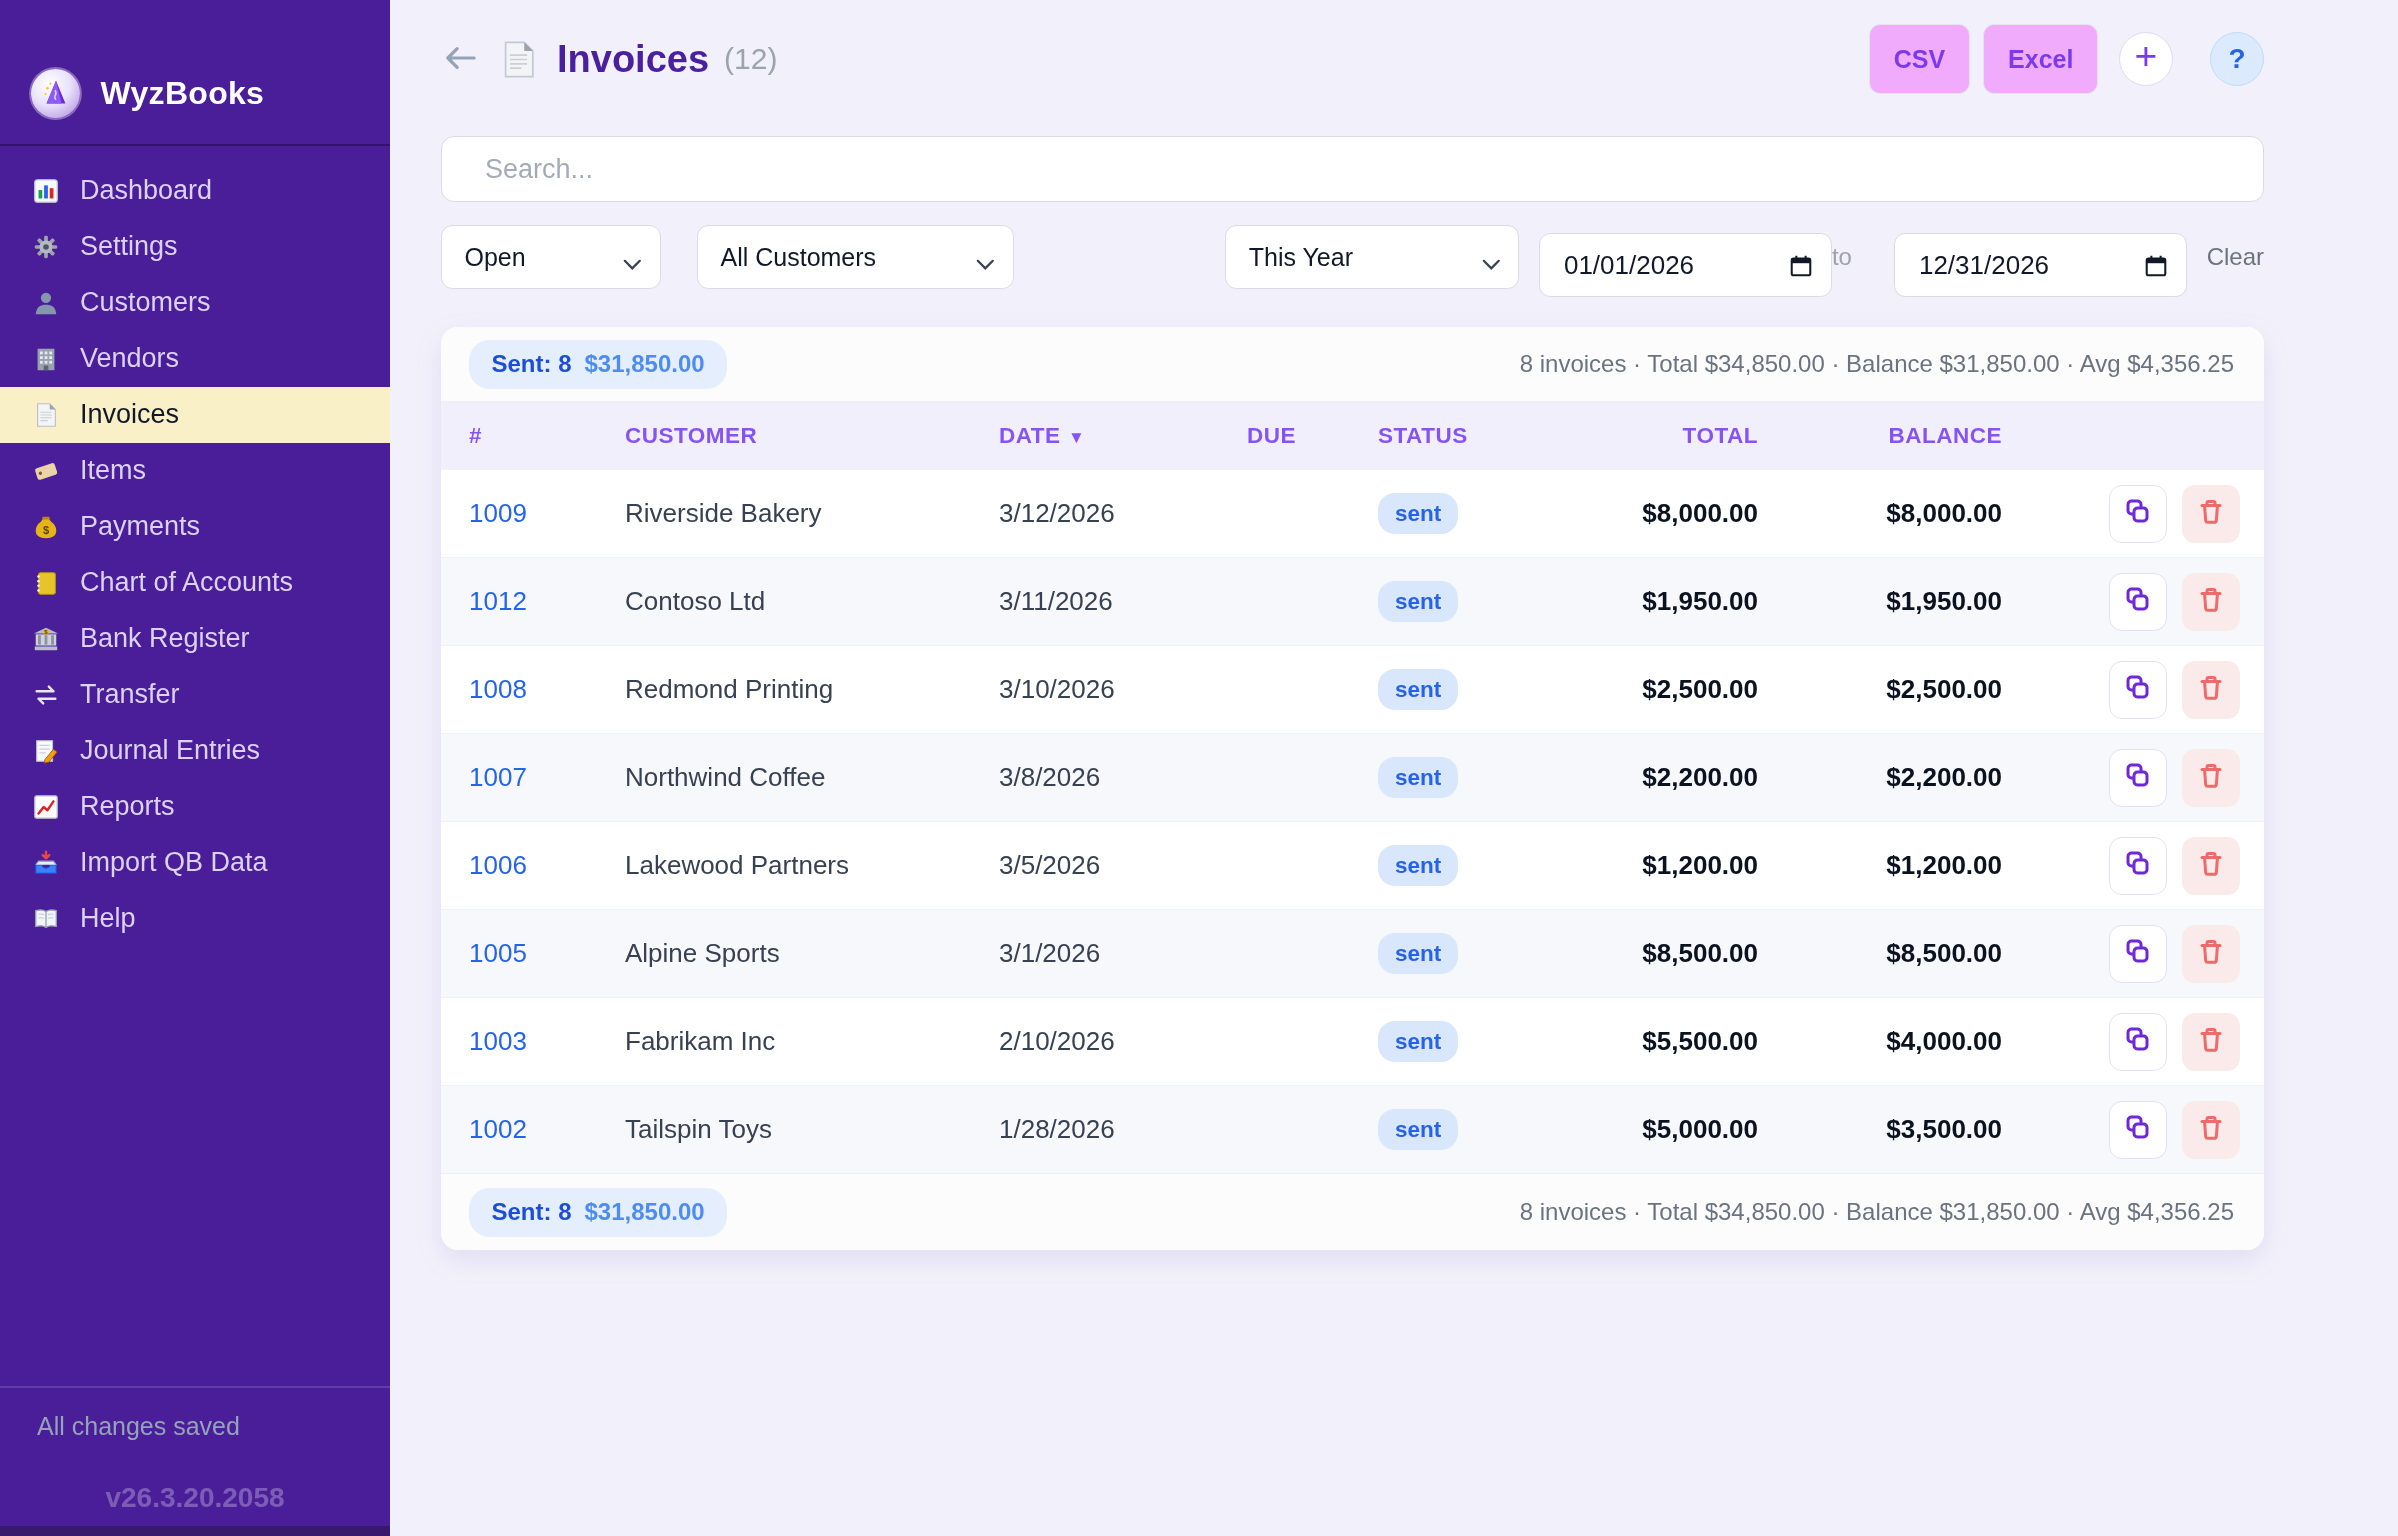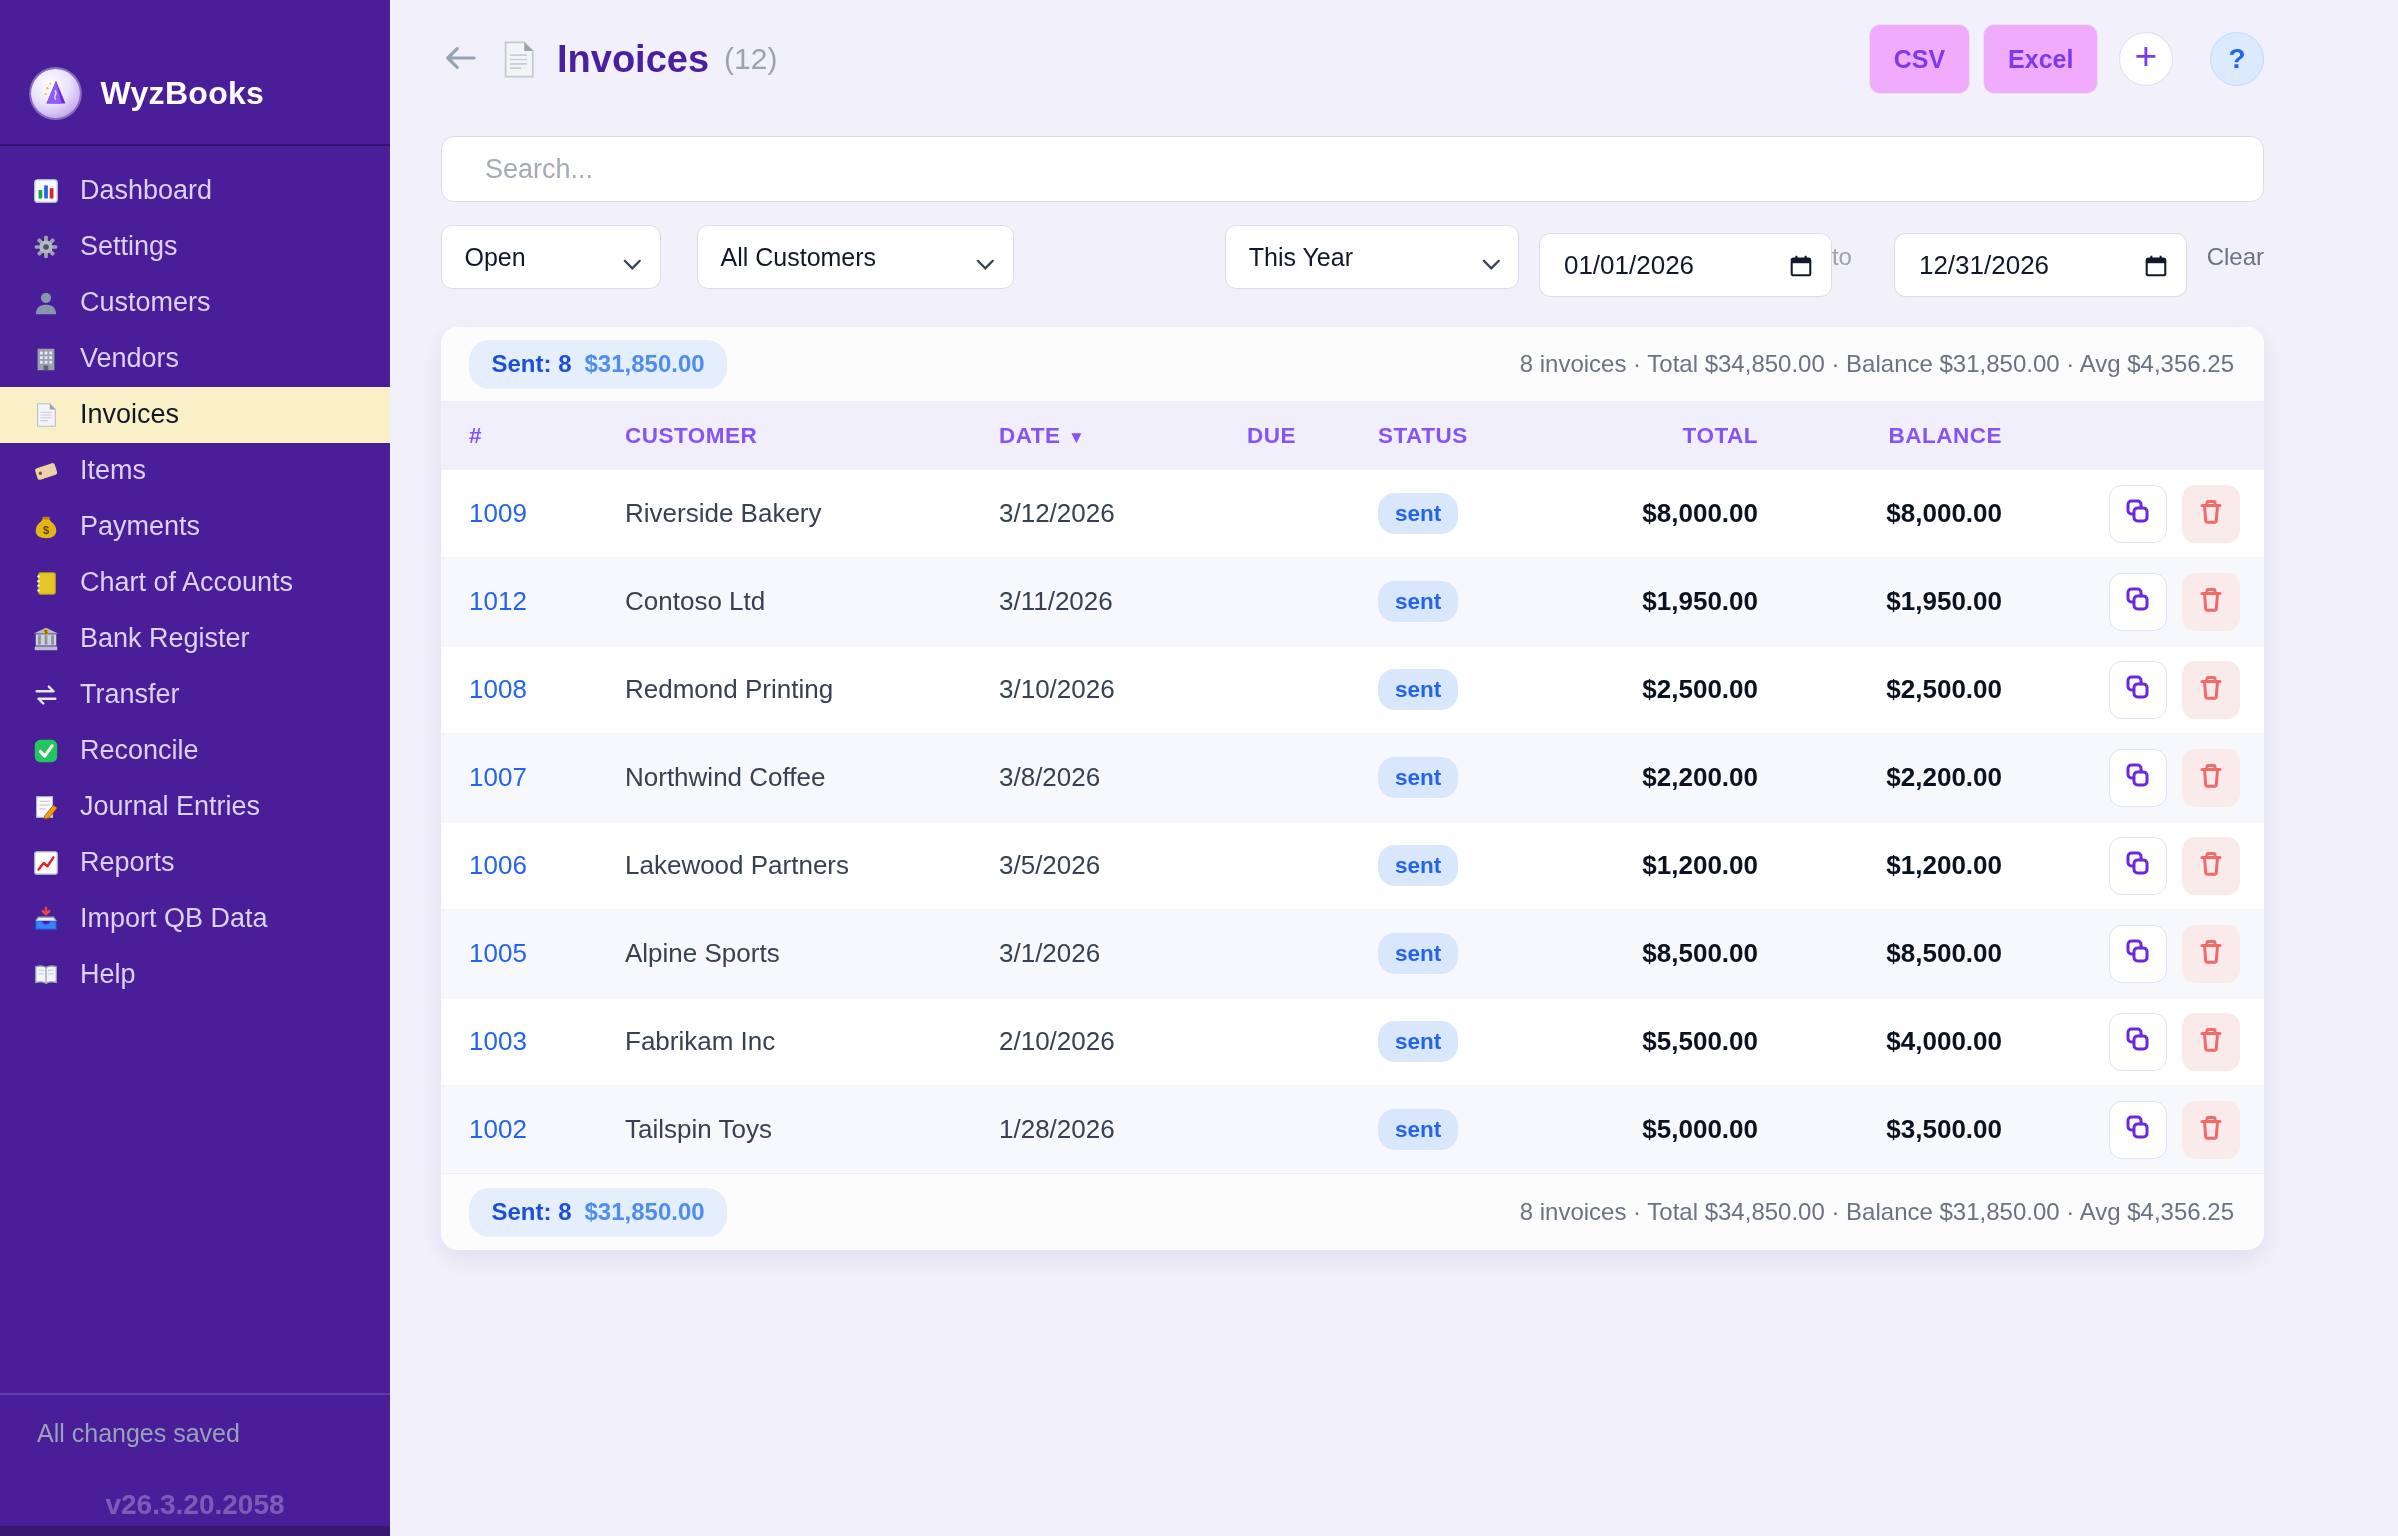--- a/index.html
+++ b/index.html
@@ -12,21 +12,21 @@
   .logo-row { display:flex; align-items:center; gap:20.6px; padding:69px 0 0 31px; }
   .logo-badge { width:49px; height:49px; border-radius:50%; background:radial-gradient(circle at 38% 32%, #ffffff 0%, #e9e2fa 45%, #a883e0 100%);
     display:flex; align-items:center; justify-content:center; box-shadow:0 0 0 1.9px rgba(255,255,255,0.35); }
   .logo-text { color:#ffffff; font-size:32px; font-weight:700; letter-spacing:0.3px; }
   .side-divider { height:1.9px; background:rgba(20,5,60,0.45); margin-top:26px; }
   .side-nav { padding-top:17px; }
   .side-item { display:flex; align-items:center; gap:19px; height:56px; padding-left:31px; cursor:pointer;
     color:#DCD2F4; font-size:27px; }
   .side-item .side-icon { width:30px; height:30px; display:flex; align-items:center; justify-content:center; flex:0 0 30px; }
   .side-item.active { background:#FAF0C7; color:#111827; }
-  .side-footer { position:absolute; left:0; right:0; bottom:16px; }
+  .side-footer { position:absolute; left:0; right:0; bottom:23px; }
   .footer-line { height:1.9px; background:rgba(255,255,255,0.14); margin-bottom:24px; }
   .save-status { color:#94A3B8; font-size:25px; padding-left:37px; }
   .version { color:rgba(255,255,255,0.28); font-size:28px; font-weight:700; text-align:center; margin-top:41px; }
   .side-bottom-strip { position:absolute; left:0; right:0; bottom:0; height:11.2px; background:#37196E; }
 
   
   .main { position:relative; flex:1; padding-left:51px; }
   .content { width:1823px; }
 
   .topbar { display:flex; align-items:center; margin-top:28px; height:62px; }
@@ -232,29 +232,20 @@
           <span class="side-icon">
             <svg width="28" height="28" viewBox="0 0 30 30">
               <path d="M5 11 h18 M23 11 l-5 -5 M7 19 h18 M7 19 l5 5" stroke="#E5E7EB" stroke-width="2.6" fill="none" stroke-linecap="round" stroke-linejoin="round"></path>
             </svg>
           </span>
           <span class="side-label">Transfer</span>
         </div>
         <div class="side-item">
           <span class="side-icon">
             <svg width="28" height="28" viewBox="0 0 30 30">
-              <rect x="3" y="3" width="24" height="24" rx="6" fill="#22C55E"></rect>
-              <path d="M9 15.5 l4.5 5 L21.5 9.5" stroke="#ffffff" stroke-width="3.4" fill="none" stroke-linecap="round" stroke-linejoin="round"></path>
-            </svg>
-          </span>
-          <span class="side-label">Reconcile</span>
-        </div>
-        <div class="side-item">
-          <span class="side-icon">
-            <svg width="28" height="28" viewBox="0 0 30 30">
               <rect x="5" y="4" width="17" height="22" fill="#F8FAFC" stroke="#BBC1CC" stroke-width="1.2"></rect>
               <path d="M8 9 h11 M8 13 h11 M8 17 h7" stroke="#C9CED8" stroke-width="1.3"></path>
               <path d="M14 24 l9-11 4 3 -9 11 -5 1 Z" fill="#F59E0B" stroke="#92400E" stroke-width="0.8"></path>
             </svg>
           </span>
           <span class="side-label">Journal Entries</span>
         </div>
         <div class="side-item">
           <span class="side-icon">
             <svg width="28" height="28" viewBox="0 0 30 30">

